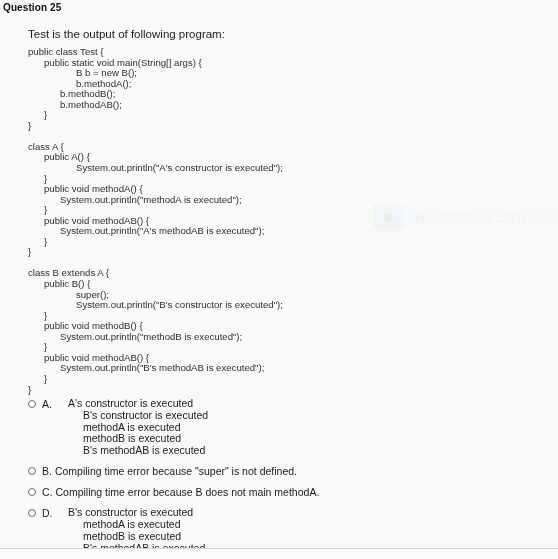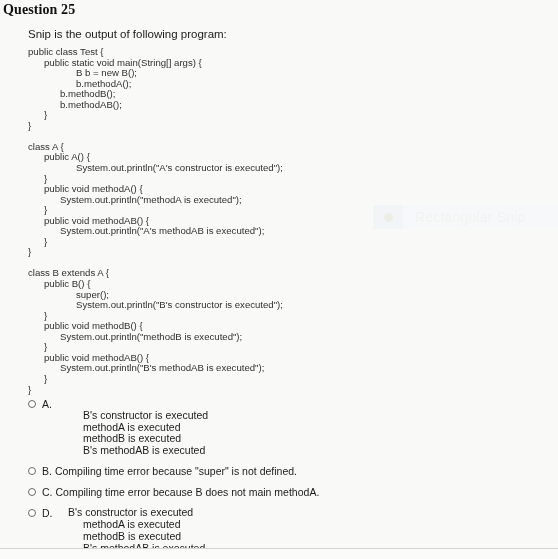--- a/index.html
+++ b/index.html
@@ -22,25 +22,24 @@
     position: relative;
     width: 558px;
     height: 559px;
   }
 
   
   .question-title {
     position: absolute;
     left: 3px;
     top: 2px;
-    font-size: 14px;
+    font-size: 10px;
     font-weight: bold;
     letter-spacing: 0.1px;
     color: #111111;
-    font-family: Liberation Serif, serif;
   }
 
   
   .prompt {
     position: absolute;
     left: 28px;
     top: 28px;
     font-size: 11.5px;
     color: #1b1b1b;
   }
@@ -177,29 +176,30 @@
     background: #fbfbf9;
   }
 </style>
 </head>
 <body>
 
 <div class="page">
 
   <div class="question-title">Question 25</div>
 
-  <div class="prompt">Snip is the output of following program:</div>
+  <div class="prompt">Test is the output of following program:</div>
 
   <div class="code-block" id="code-block"><div class="code-line">public class Test {</div><div class="code-line">      public static void main(String[] args) {</div><div class="code-line">                  B b = new B();</div><div class="code-line">                  b.methodA();</div><div class="code-line">            b.methodB();</div><div class="code-line">            b.methodAB();</div><div class="code-line">      }</div><div class="code-line">}</div><div class="code-gap">&nbsp;</div><div class="code-line">class A {</div><div class="code-line">      public A() {</div><div class="code-line">                  System.out.println("A's constructor is executed");</div><div class="code-line">      }</div><div class="code-line">      public void methodA() {</div><div class="code-line">            System.out.println("methodA is executed");</div><div class="code-line">      }</div><div class="code-line">      public void methodAB() {</div><div class="code-line">            System.out.println("A's methodAB is executed");</div><div class="code-line">      }</div><div class="code-line">}</div><div class="code-gap">&nbsp;</div><div class="code-line">class B extends A {</div><div class="code-line">      public B() {</div><div class="code-line">                  super();</div><div class="code-line">                  System.out.println("B's constructor is executed");</div><div class="code-line">      }</div><div class="code-line">      public void methodB() {</div><div class="code-line">            System.out.println("methodB is executed");</div><div class="code-line">      }</div><div class="code-line">      public void methodAB() {</div><div class="code-line">            System.out.println("B's methodAB is executed");</div><div class="code-line">      }</div><div class="code-line">}</div></div>
 
   <div class="options" id="options-list">
       <div class="option multiline">
         <div class="option-head">
           <div class="radio"></div>
           <span class="opt-letter wide">A.</span>
+          <span class="opt-first-line">A's constructor is executed</span>
         </div>
         <div class="opt-rest">
           <div class="opt-line">B's constructor is executed</div>
           <div class="opt-line">methodA is executed</div>
           <div class="opt-line">methodB is executed</div>
           <div class="opt-line">B's methodAB is executed</div>
         </div>
       </div>
       <div class="option single">
         <div class="option-head">

